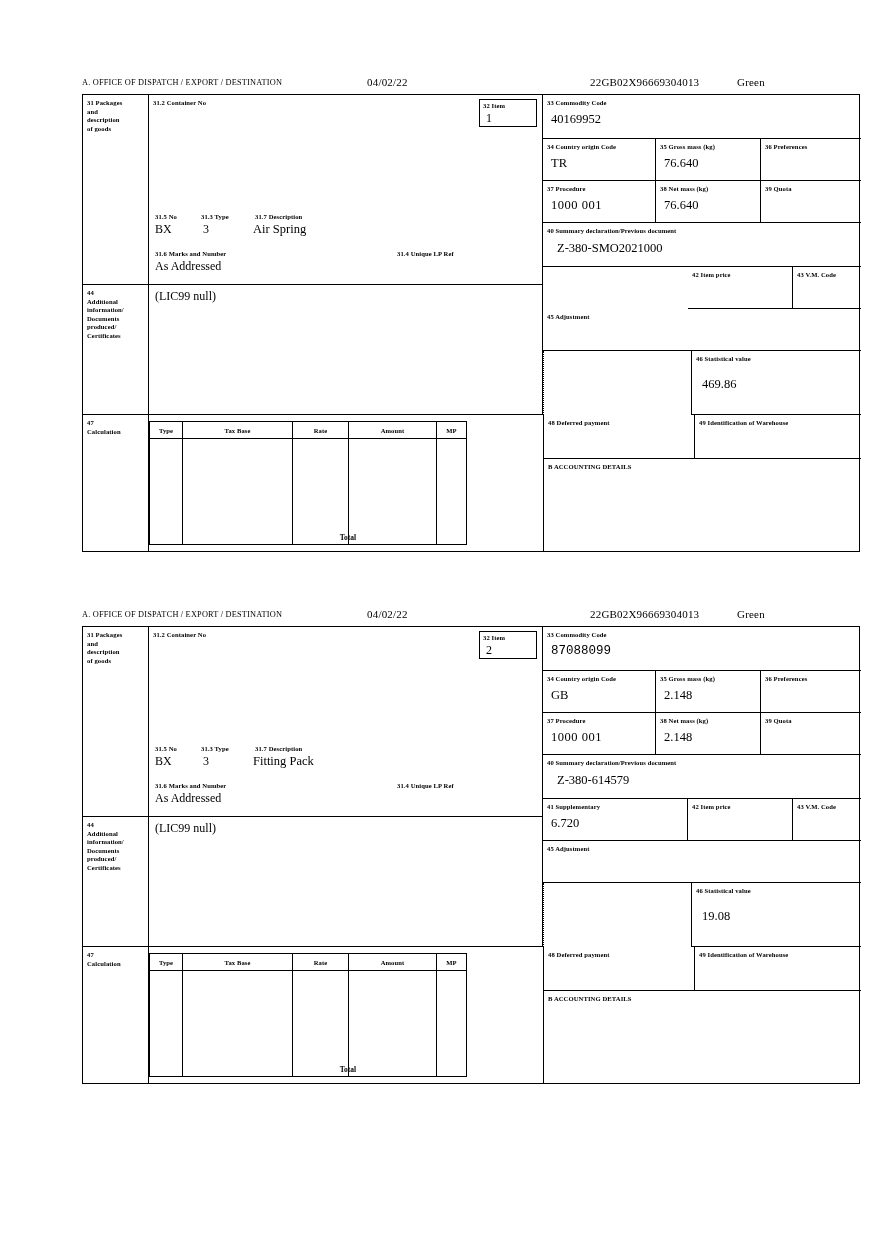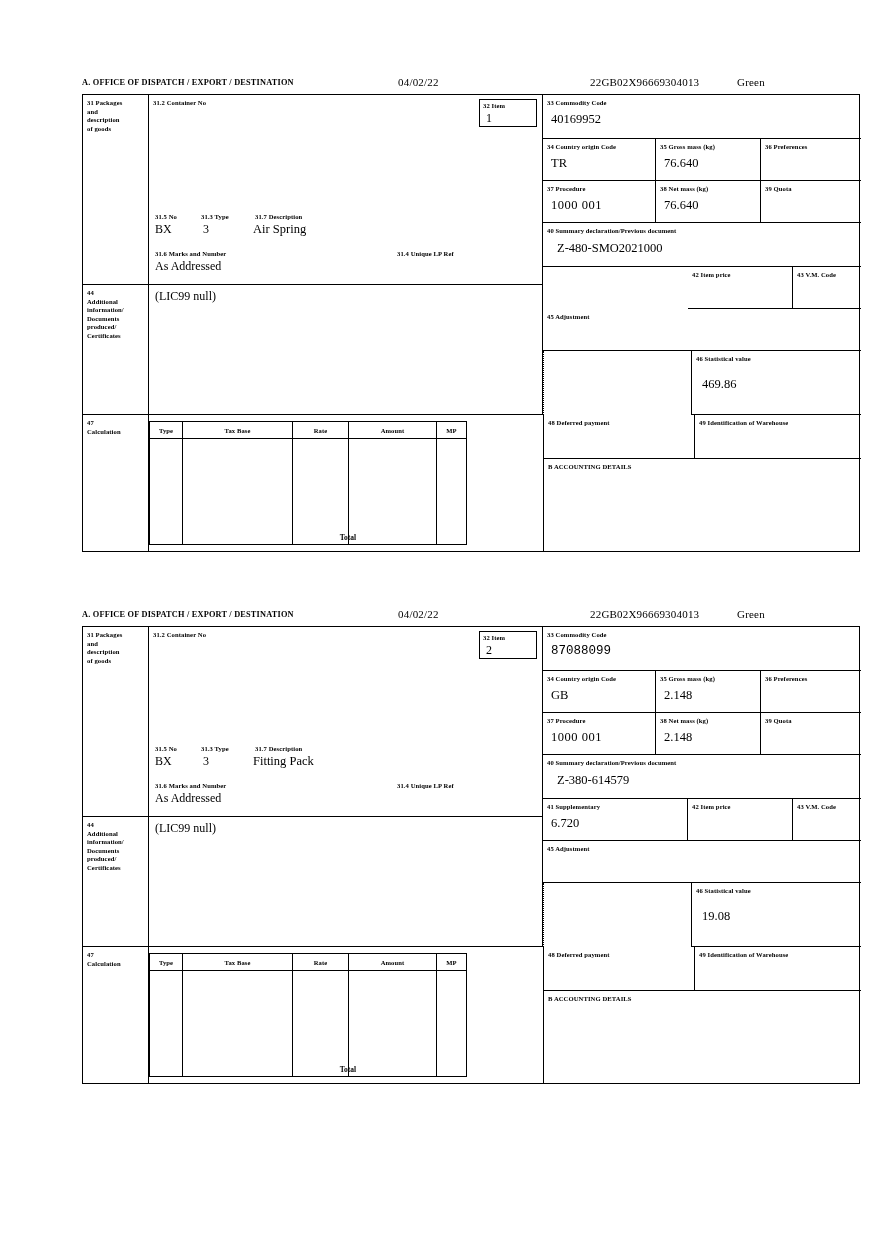--- a/index.html
+++ b/index.html
@@ -32,28 +32,27 @@
   .hdr {
     position: relative;
     height: 16px;
     font-size: 8.5px;
     font-weight: bold;
     letter-spacing: 0.2px;
   }
   .hdr .officeA {
     position: absolute; left: 0; top: 0;
     font-size: 8.3px;
-    font-weight: bold;
+    font-weight: normal;
   }
   .hdr .date {
     position: absolute; left: 285px; top: -2px;
     font-size: 11px;
     font-weight: normal;
     font-family: "Liberation Serif", serif;
-    margin-left: 31px;
   }
   .hdr .mrn {
     position: absolute; left: 508px; top: -2px;
     font-size: 11px;
     font-weight: normal;
   }
   .hdr .lane {
     position: absolute; left: 655px; top: -2px;
     font-size: 11px;
     font-weight: normal;
@@ -184,21 +183,21 @@
         <div class="lbl" style="position:absolute;left:4px;top:4px;">38 Net mass (kg)</div>
         <div class="val" style="position:absolute;left:8px;top:17px;font-size:12.5px;">76.640</div>
       </div>
       <div class="cell bb" style="left:678px;top:86px;width:100px;height:42px;">
         <div class="lbl" style="position:absolute;left:4px;top:4px;">39 Quota</div>
         <div class="val" style="position:absolute;left:8px;top:17px;font-size:12.5px;"></div>
       </div>
 
       <div class="cell bb" style="left:460px;top:128px;width:318px;height:44px;">
         <div class="lbl" style="position:absolute;left:4px;top:4px;">40 Summary declaration/Previous document</div>
-        <div class="val" style="position:absolute;left:14px;top:18px;font-size:12.5px;">Z-480-SMO2021000</div>
+        <div class="val" style="position:absolute;left:14px;top:18px;font-size:12.5px;">Z-380-SMO2021000</div>
       </div>
 
       <div class="cell bb br" style="left:605px;top:172px;width:105px;height:42px;">
         <div class="lbl" style="position:absolute;left:4px;top:4px;">42 Item price</div>
         <div class="val" style="position:absolute;left:8px;top:17px;font-size:12.5px;"></div>
       </div>
       <div class="cell bb" style="left:710px;top:172px;width:68px;height:42px;">
         <div class="lbl" style="position:absolute;left:4px;top:4px;">43 V.M. Code</div>
         <div class="val" style="position:absolute;left:8px;top:17px;font-size:12.5px;"></div>
       </div>

